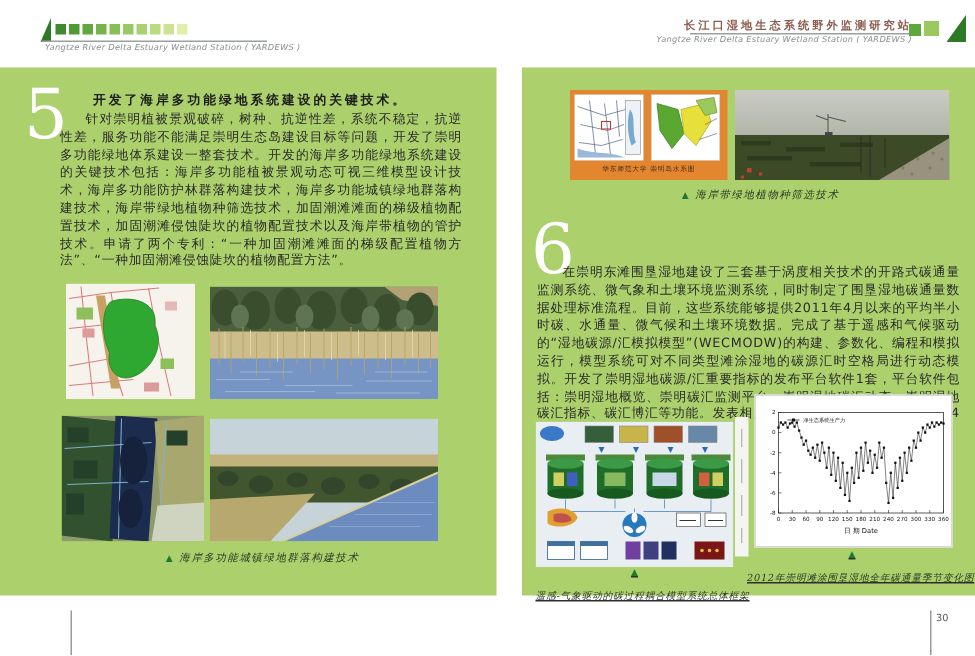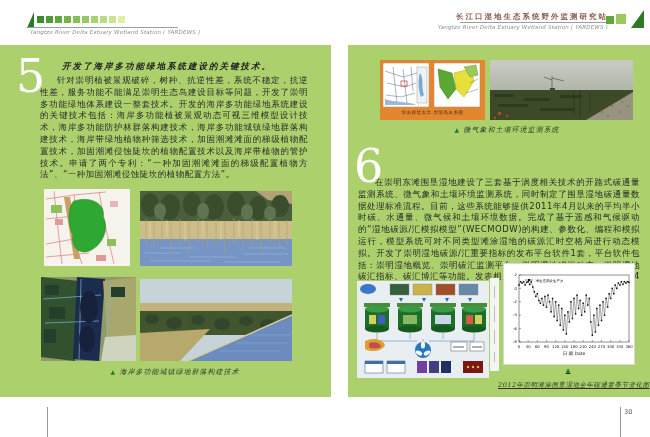--- a/index.html
+++ b/index.html
@@ -74,21 +74,21 @@
       <div style="position:absolute;right:14px;top:3px;width:8px;height:8px;background:#5ea73c"></div>
       <div style="position:absolute;right:2px;top:1px;width:10px;height:10px;background:#9cc95e"></div>
     </div>
     <svg width="13" height="18" style="position:absolute;right:6px;top:0px;">
       <polygon points="13,0 13,18 0,18" fill="#2e7a24"></polygon>
     </svg>
   </div>
 
   <div class="panel panel-left">
     <div class="big-num" style="left:16px;top:8px;">5</div>
-    <div class="sec-title" style="left:62px;top:16px;font-style:italic;">开发了海岸多功能绿地系统建设的关键技术。</div>
+    <div class="sec-title" style="left:62px;top:16px;">开发了海岸多功能绿地系统建设的关键技术。</div>
     <div class="body-text" style="left:40px;top:30px;width:268px;">
       <p>针对崇明植被景观破碎，树种、抗逆性差，系统不稳定，抗逆性差，服务功能不能满足崇明生态岛建设目标等问题，开发了崇明多功能绿地体系建设一整套技术。开发的海岸多功能绿地系统建设的关键技术包括：海岸多功能植被景观动态可视三维模型设计技术，海岸多功能防护林群落构建技术，海岸多功能城镇绿地群落构建技术，海岸带绿地植物种筛选技术，加固潮滩滩面的梯级植物配置技术，加固潮滩侵蚀陡坎的植物配置技术以及海岸带植物的管护技术。申请了两个专利：“一种加固潮滩滩面的梯级配置植物方法”、“一种加固潮滩侵蚀陡坎的植物配置方法”。</p>
     </div>
 
     <div class="fig" style="left:44px;top:144px;width:86px;height:77px;">
       <svg viewBox="0 0 86 77" preserveAspectRatio="none">
         <rect width="86" height="77" fill="#f6f3ec"></rect>
         <g stroke="#d87a7a" stroke-width="0.7" fill="none">
           <path d="M2 10 L30 6 L62 3 M10 2 L14 40 L18 75 M2 30 L40 26 M2 55 L30 50 L38 75 M55 3 L62 40 L70 75 M30 6 L34 30 M2 68 L45 64"></path>
         </g>
@@ -251,21 +251,21 @@
             <rect x="4" y="57" width="2" height="2"></rect>
         </g>
         <g stroke="#2a2a22" stroke-width="0.6">
           <path d="M90 30 V58 M100 32 V52 M84 31 V55"></path>
         </g>
       </svg>
     </div>
 
     <div class="caption" style="left:30px;top:80px;width:258px;">
       <span class="tri">▲</span>
-      <span>微气象和土壤环境监测系统</span>
+      <span>海岸带绿地植物种筛选技术</span>
     </div>
 
     <div class="big-num" style="left:6px;top:98px;">6</div>
     <div class="body-text" style="left:10px;top:112px;width:282px;margin-top:20px;">
       <p>在崇明东滩围垦湿地建设了三套基于涡度相关技术的开路式碳通量监测系统、微气象和土壤环境监测系统，同时制定了围垦湿地碳通量数据处理标准流程。目前，这些系统能够提供2011年4月以来的平均半小时碳、水通量、微气候和土壤环境数据。完成了基于遥感和气候驱动的“湿地碳源/汇模拟模型”(WECMODW)的构建、参数化、编程和模拟运行，模型系统可对不同类型滩涂湿地的碳源汇时空格局进行动态模拟。开发了崇明湿地碳源/汇重要指标的发布平台软件1套，平台软件包括：崇明湿地概览、崇明碳汇监测平台、崇明湿地碳汇动态、崇明湿地碳汇指标、碳汇博汇等功能。发表相关论文8篇；完成硕士研究生论文4篇，博士研究生论文2篇。</p>
     </div>
 
     <div class="fig" style="left:9px;top:236px;width:132px;height:97px;">
       <svg viewBox="0 0 132 97" preserveAspectRatio="none">
         <rect width="132" height="97" fill="#e9eef3"></rect>
@@ -351,20 +351,24 @@
     </div>
 
     <div class="fig" style="left:142px;top:233px;width:9px;height:93px;background:#f4f4f2;">
       <svg viewBox="0 0 9 93">
           <g stroke="#9a9a9a" stroke-width="0.6">
             <path d="M4.5 8 V20 M4.5 28 V44 M4.5 52 V66 M4.5 74 V84"></path>
           </g>
         </svg>
     </div>
 
+    <div class="cap-stack" style="left:9px;top:334px;width:132px;">
+      <span class="tri-top">▲</span>
+      <span class="cap-txt">遥感-气象驱动的碳过程耦合模型系统总体框架</span>
+    </div>
 
     <div class="chart-box" style="left:155px;top:218px;width:130px;height:100px;">
       <svg id="flux-plot" viewBox="0 0 260 200" style="display:block;width:130px;height:100px;">
           <rect x="30" y="22" width="220" height="134" fill="#fff" stroke="#222" stroke-width="1"></rect>
           <line x1="30" y1="156" x2="30" y2="152" stroke="#222" stroke-width="0.8"></line>
           <text x="30" y="167" font-size="7.5" text-anchor="middle" fill="#111" font-family="DejaVu Sans,sans-serif">0</text>
           <line x1="48.33333333333333" y1="156" x2="48.33333333333333" y2="152" stroke="#222" stroke-width="0.8"></line>
           <text x="48.33333333333333" y="167" font-size="7.5" text-anchor="middle" fill="#111" font-family="DejaVu Sans,sans-serif">30</text>
           <line x1="66.66666666666666" y1="156" x2="66.66666666666666" y2="152" stroke="#222" stroke-width="0.8"></line>
           <text x="66.66666666666666" y="167" font-size="7.5" text-anchor="middle" fill="#111" font-family="DejaVu Sans,sans-serif">60</text>

